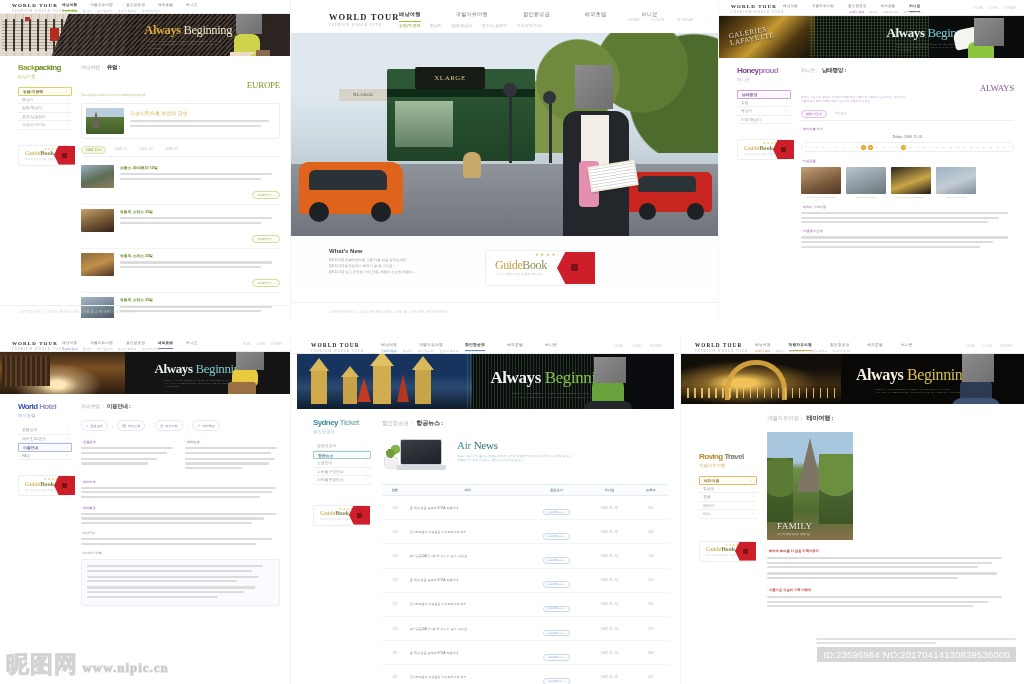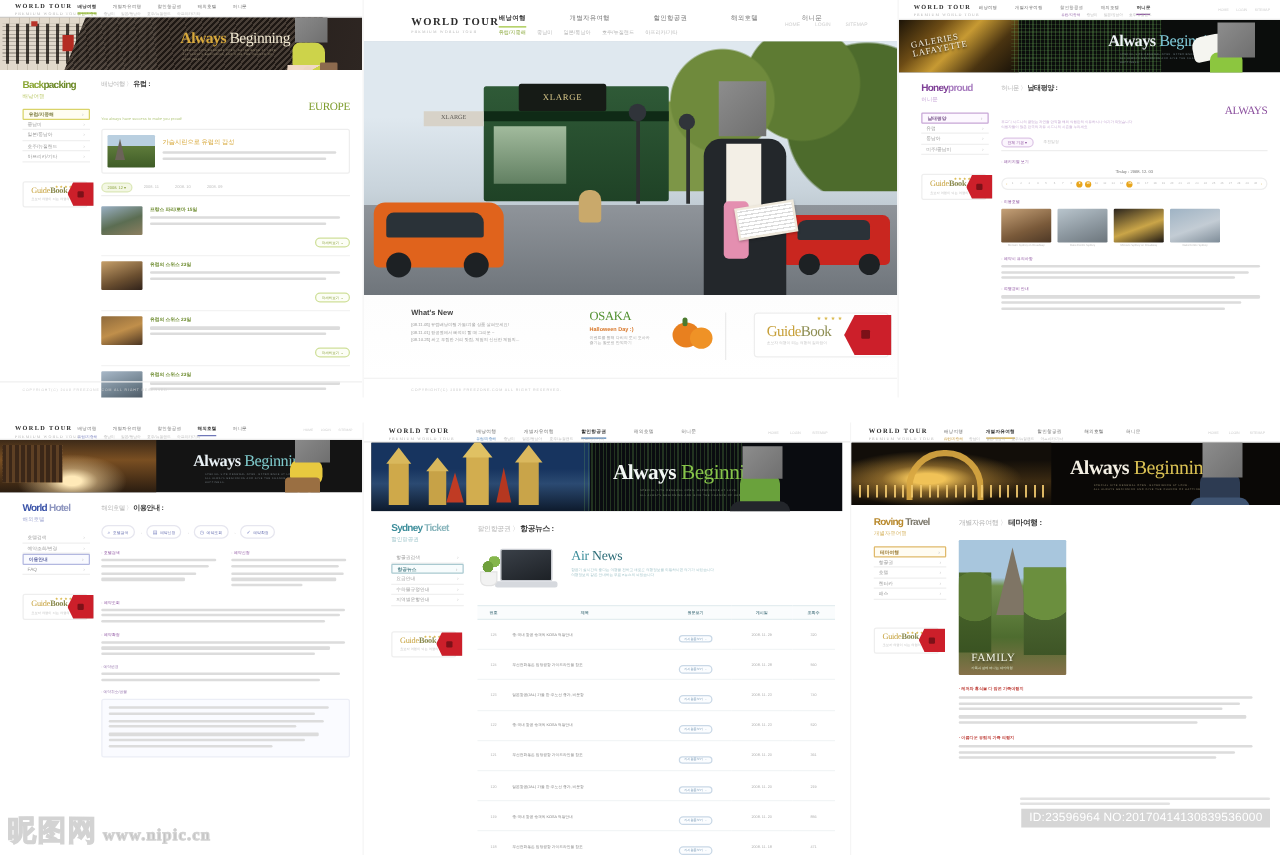--- a/index.html
+++ b/index.html
@@ -327,32 +327,20 @@
         <div class="censor" style="left:26px;top:0;width:38px;height:44px;"></div>
       </div>
     </div>
 
     <div style="position:relative;height:66px;padding:12px 0 0 38px;display:flex;gap:22px;background:linear-gradient(180deg,#fdfdfd,#fff);">
       <div style="width:128px;">
         <div style="font-size:6px;font-weight:bold;color:#444;">What's New</div>
         <div style="font-size:3.4px;color:#9d9d9d;margin-top:4px;">[08.11.05] 유럽배낭여행 가을/겨울 상품 살펴보세요!</div>
         <div style="font-size:3.4px;color:#9d9d9d;margin-top:2px;">[08.11.01] 항공권에서 빠져야 할 때 그리운 ~</div>
         <div style="font-size:3.4px;color:#9d9d9d;margin-top:2px;">[08.10.25] 싸고 푸짐한 거리 맛집, 체험의 신선한 체험의...</div>
-      </div>
-      <div style="width:110px;position:relative;">
-        <div style="font-size:10px;color:#4f8f2e;font-family:'Liberation Serif',serif;letter-spacing:-.2px;">OSAKA</div>
-        <div style="font-size:4.4px;color:#d8772a;font-weight:bold;margin-top:2px;">Halloween Day :)</div>
-        <div style="font-size:3.2px;color:#a8a8a8;margin-top:2px;">이벤트를 통해 다리의 도시 오사카</div>
-        <div style="font-size:3.2px;color:#a8a8a8;">즐기는 할로윈 만끽하기</div>
-        <div style="position:absolute;left:66px;top:4px;width:34px;height:28px;">
-          <div style="position:absolute;left:0;top:6px;width:22px;height:20px;background:#e8801f;border-radius:50%;"></div>
-          <div style="position:absolute;left:14px;top:10px;width:18px;height:17px;background:#ef9226;border-radius:50%;"></div>
-          <div style="position:absolute;left:8px;top:2px;width:4px;height:7px;background:#4b7a2e;border-radius:2px;"></div>
-        </div>
-        <div style="position:absolute;left:108px;top:2px;width:1px;height:38px;background:#ececec;"></div>
       </div>
       <div style="position:relative;width:128px;">
         <div style="position:absolute;left:6px;top:2px;width:108px;height:36px;border:1px solid #eee;border-radius:3px;background:#fff;"></div>
         <div style="position:absolute;left:16px;top:10px;font-size:12px;font-family:'Liberation Serif',serif;color:#c7a03a;letter-spacing:-.4px;">
           <span>Guide</span><span style="color:#8d8d52;">Book</span>
         </div>
         <div style="position:absolute;left:16px;top:24px;font-size:3px;color:#c4c4c4;">초보자 여행이 되는 여행의 길라잡이</div>
         <div style="position:absolute;left:56px;top:4px;font-size:4px;color:#d9b84a;letter-spacing:2px;">★★★★</div>
         <div style="position:absolute;left:78px;top:4px;width:38px;height:32px;background:#cc1f2a;clip-path:polygon(22% 0,100% 0,100% 100%,22% 100%,0 50%);box-shadow:0 1px 3px rgba(0,0,0,.3);"></div>
         <div style="position:absolute;left:92px;top:16px;width:7px;height:7px;background:#7c1118;border-radius:1px;"></div>
@@ -902,21 +890,21 @@
       </div>
       <div class="model" style="right:18px;bottom:-24px;width:60px;height:66px;">
         <div style="position:absolute;left:14px;top:16px;width:32px;height:24px;background:#2d3b52;border-radius:8px 8px 4px 4px;"></div>
         <div style="position:absolute;left:6px;top:36px;width:48px;height:18px;background:#3f5472;border-radius:9px;"></div>
 
         <div class="censor" style="left:16px;top:-8px;width:32px;height:28px;"></div>
       </div>
     </div>
 
     <div class="cbody" style="padding:10px 12px 0 18px;gap:10px;">
-      <div class="side" style="width:58px;flex:0 0 58px;">
+      <div class="side" style="width:58px;flex:0 0 58px;margin-top:39px;">
         <div class="side-ttl" style="font-size:8px;">
           <span style="color:#b8892c;">Roving </span><span style="color:#7e7a6e;">Travel</span>
         </div>
         <div class="side-ko" style="color:#d9b96c;">개별자유여행</div>
         <ul class="side-list">
           <li class="on" style="border-color:#e0b96b;background:#fffcf2;color:#9a7a33;">테마여행</li>
           <li>항공권</li>
           <li>호텔</li>
           <li>렌터카</li>
           <li>패스</li>

